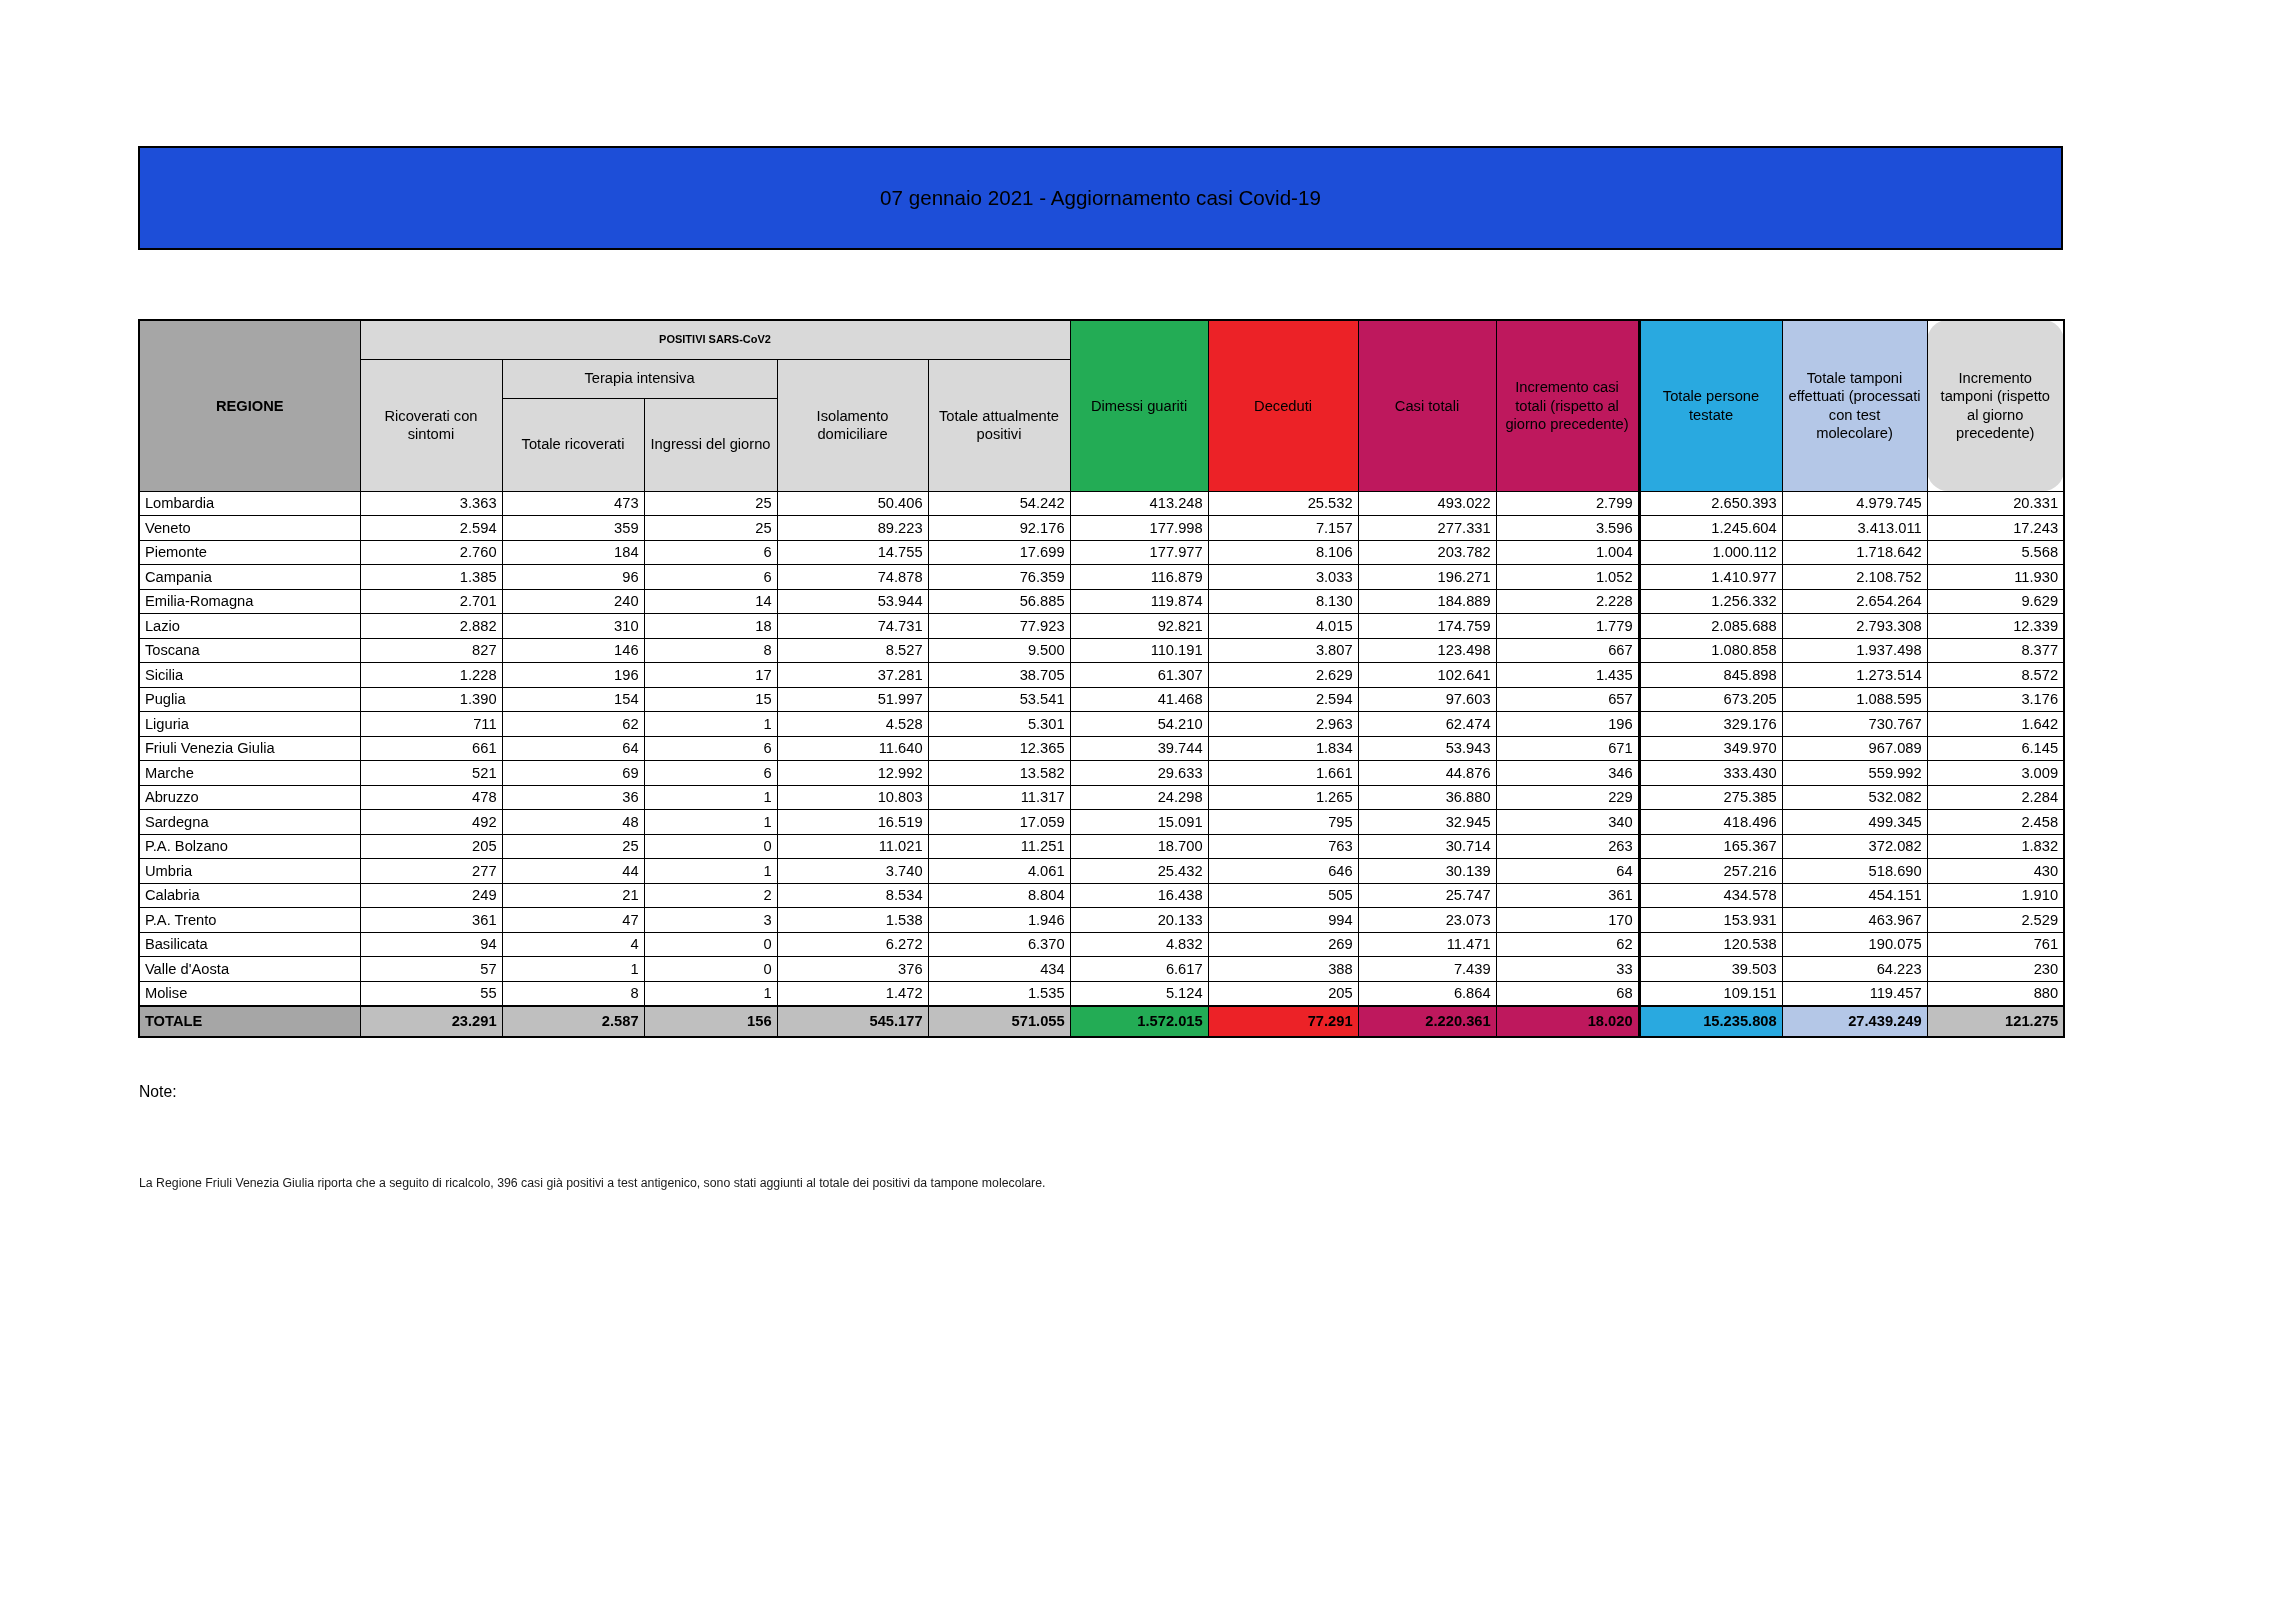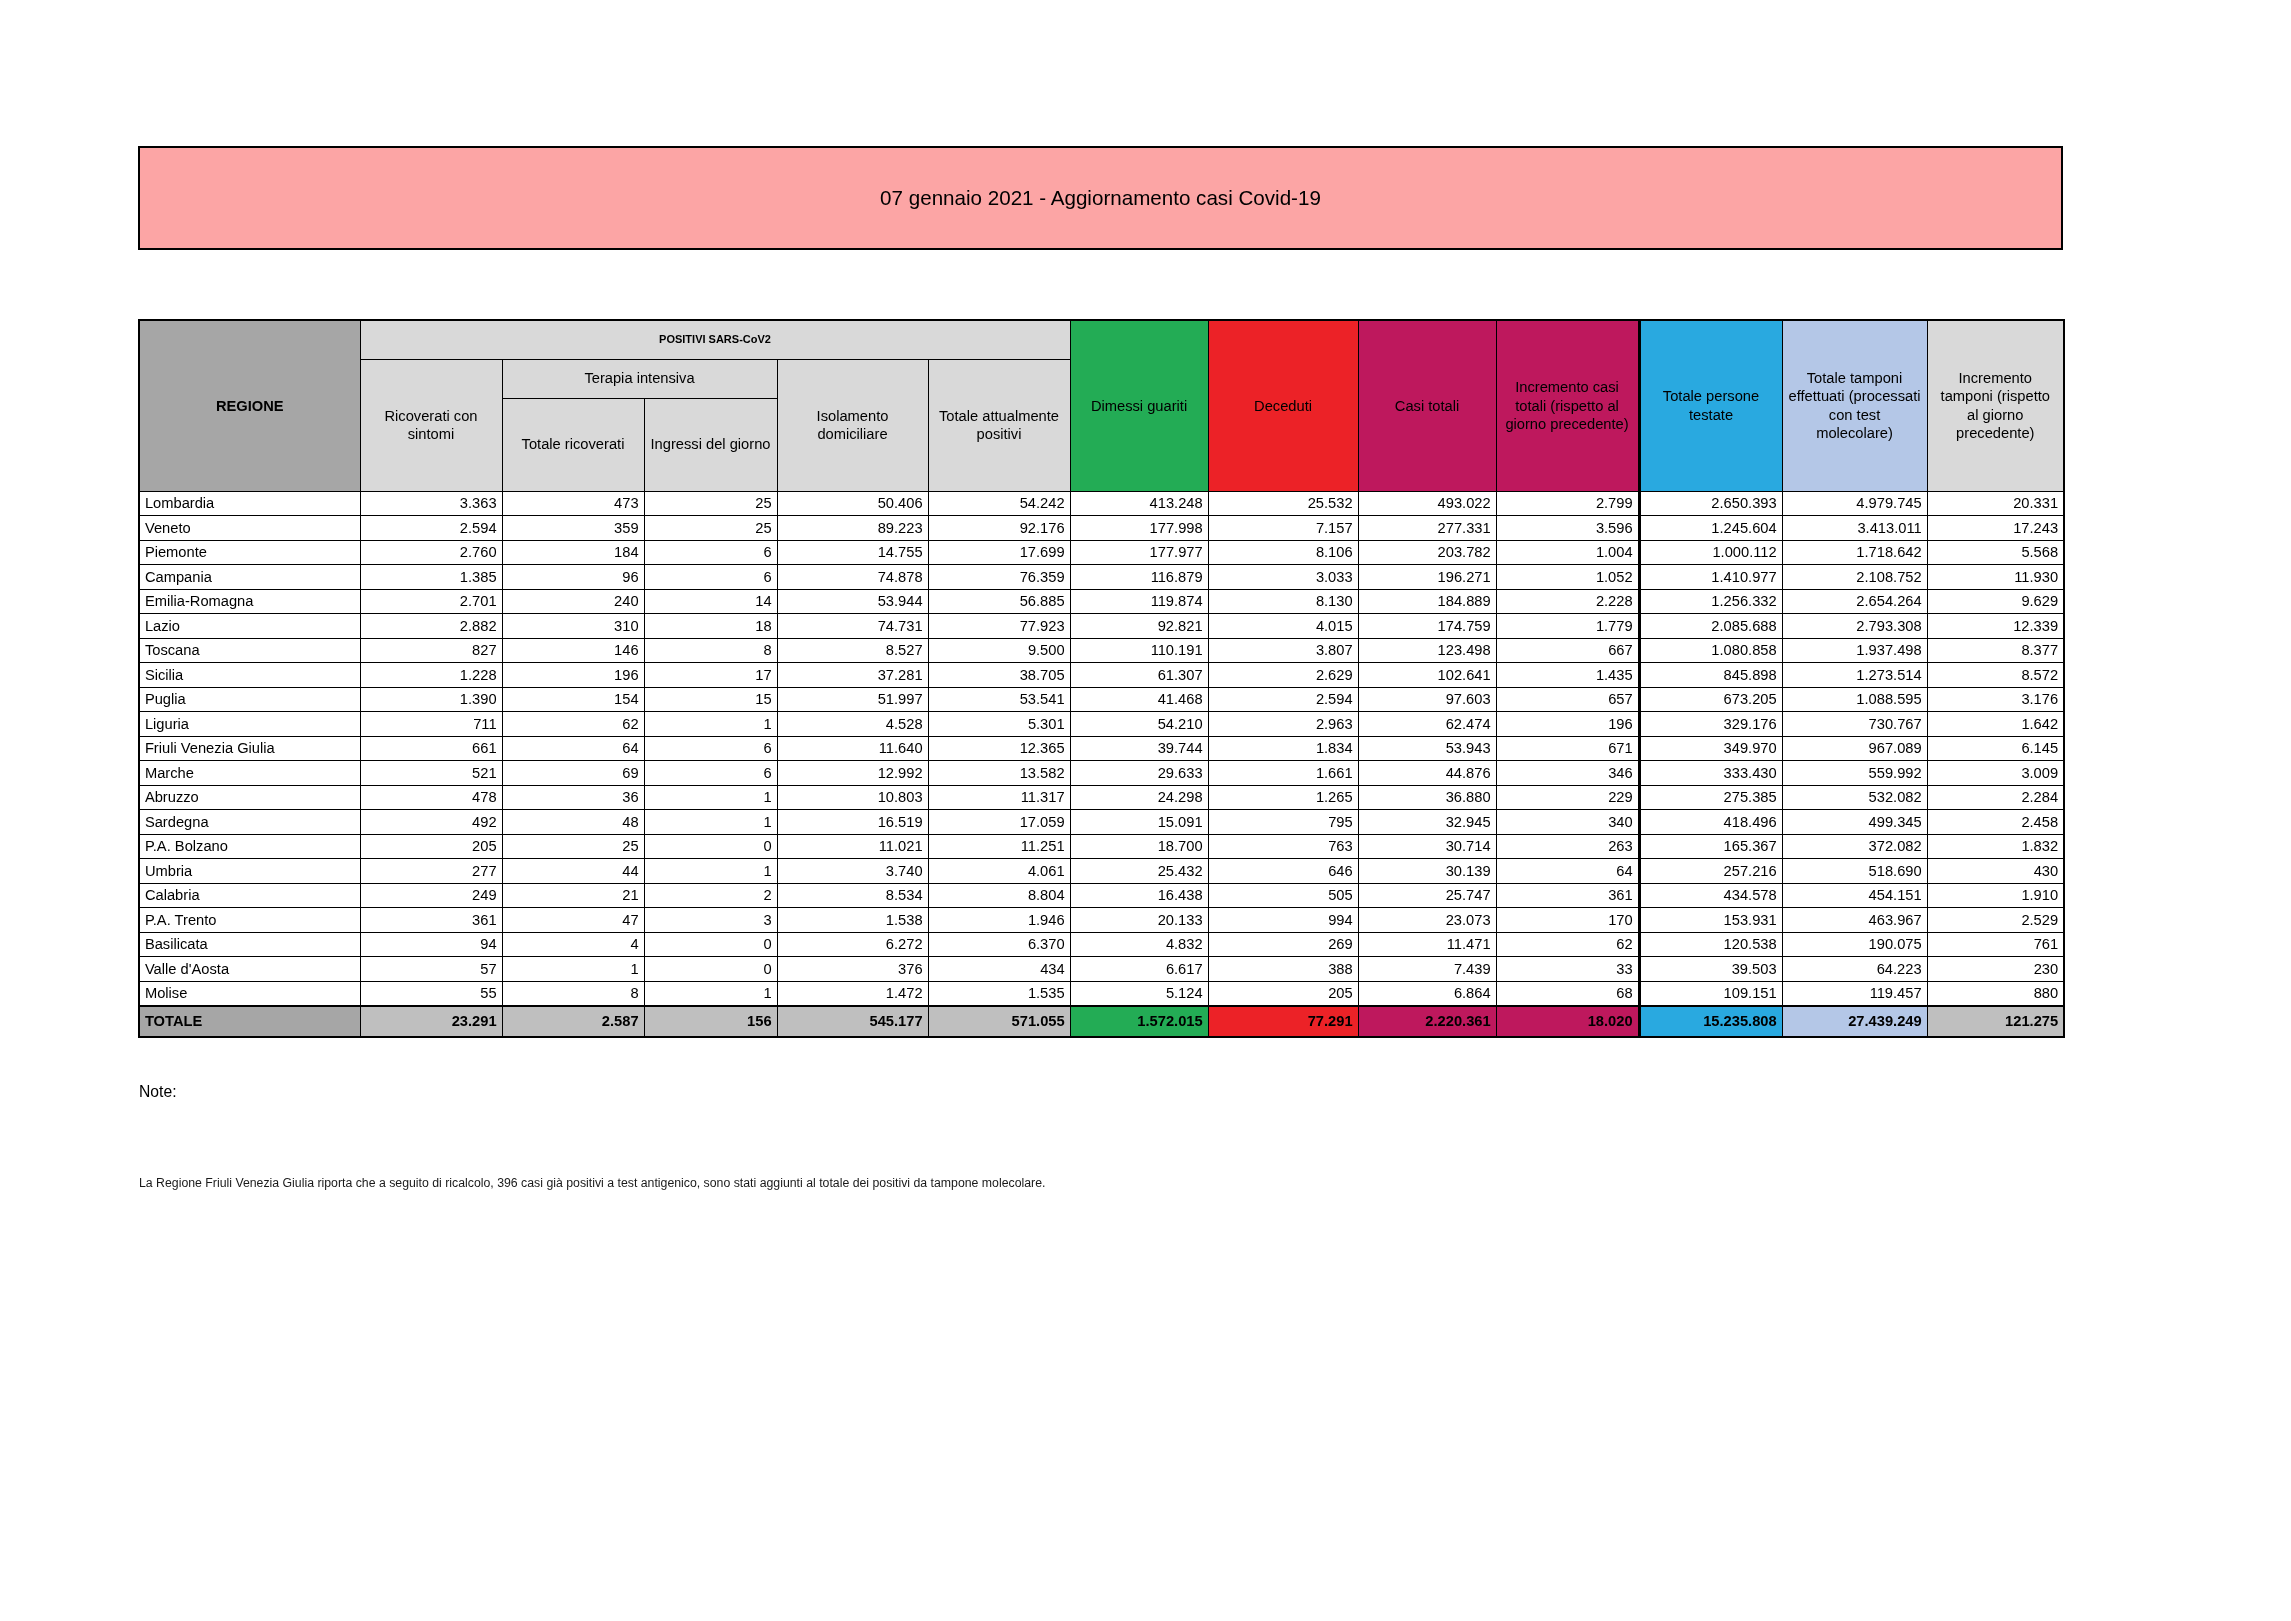--- a/index.html
+++ b/index.html
@@ -6,21 +6,21 @@
   body{
     width:2292px;height:1621px;position:relative;
     background:#ffffff;
     font-family:"Liberation Sans", sans-serif;
     color:#000;
   }
   .title-box{
     position:absolute;left:138px;top:146px;width:1925px;height:104px;
     border:2px solid #000;box-sizing:border-box;
     display:flex;flex-direction:column;justify-content:space-evenly;align-items:center;
-    background:#fca5a5;
+    background:#1d4ed8;
   }
   .title-line{font-size:20.6px;line-height:1.1;text-align:center;}
   .table-wrap{position:absolute;left:138px;top:319px;}
   table{
     border-collapse:collapse;table-layout:fixed;width:1926px;
     border:2px solid #000;
   }
   th,td{box-sizing:border-box;overflow:hidden;}
   th{
     border:1px solid #000;font-weight:normal;font-size:14.7px;line-height:1.25;
@@ -29,21 +29,21 @@
   .hdr-group{background:#D9D9D9;font-weight:bold;font-size:11px;height:39px;}
   .hdr-regione{background:#A6A6A6;font-weight:bold;}
   .hdr-sub{background:#D9D9D9;}
   .row-sub{height:39px;}
   .row-leaf{height:93px;}
   .bg-green{background:#23AC55;}
   .bg-red{background:#EC2227;margin-left:23px;}
   .bg-yellow{background:#be185d;}
   .bg-blue{background:#29A9E0;}
   .bg-lblue{background:#B4C7E7;}
-  .bg-gray{background:#D9D9D9;}
+  .bg-gray{background:#D9D9D9;border-radius:21px;}
   .thickL{border-left:3.9px solid #000 !important;}
   tbody td{
     border:1px solid #000;height:24.5px;font-size:14.7px;
     padding:0 4.9px;background:#fff;vertical-align:middle;
   }
   tbody td.region{text-align:left;}
   tbody td.num{text-align:right;}
   tfoot td{
     border:1px solid #000;border-top:2px solid #000;border-bottom:2px solid #000;
     height:31px;font-size:14.7px;font-weight:bold;padding:0 4.9px;

